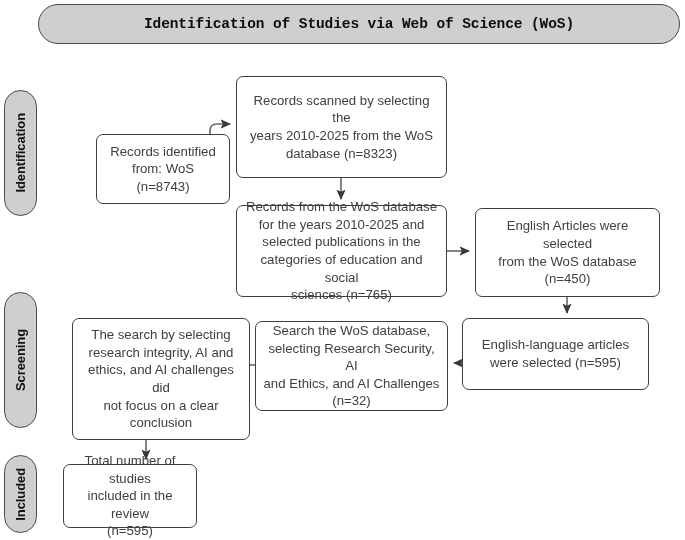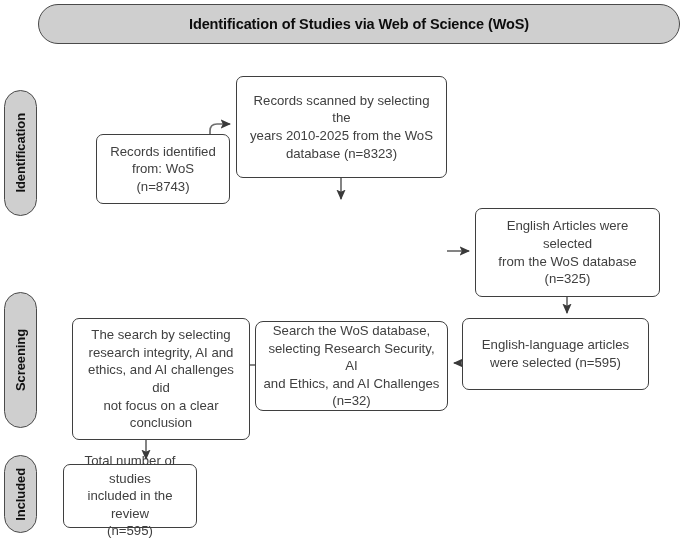--- a/index.html
+++ b/index.html
@@ -30,20 +30,21 @@
     background: #cfcfcf;
     border: 1.3px solid #4a4a4a;
     border-radius: 21px;
     display: flex;
     align-items: center;
     justify-content: center;
     color: #0d0d0d;
     font-size: 14.5px;
     font-weight: bold;
     letter-spacing: -0.1px;
+    font-family: Liberation Mono, monospace;
   }
 
   
   .stage-pill {
     position: absolute;
     left: 4px;
     width: 33px;
     box-sizing: border-box;
     background: #cfcfcf;
     border: 1.3px solid #4a4a4a;
@@ -81,21 +82,21 @@
     line-height: 1.33;
     padding: 4px 7px;
     white-space: pre-line;
   }
 
   #node-records-identified { left: 57px;  top: 134px; width: 134px; height: 70px; margin-left: 39px; }
   #node-records-scanned    { left: 236px; top: 76px;  width: 211px; height: 102px; }
   #node-records-filtered   { left: 236px; top: 205px; width: 211px; height: 92px; }
   #node-english-articles   { left: 475px; top: 208px; width: 185px; height: 89px; }
   #node-english-language   { left: 462px; top: 318px; width: 187px; height: 72px; }
-  #node-search-wos         { left: 255px; top: 321px; width: 193px; height: 90px; border-radius: 8px; }
+  #node-search-wos         { left: 255px; top: 321px; width: 193px; height: 90px; }
   #node-no-conclusion      { left: 57px;  top: 318px; width: 178px; height: 122px; margin-left: 15px; }
   #node-total-included     { left: 63px;  top: 464px; width: 134px; height: 64px; }
 
   
   #connectors {
     position: absolute;
     left: 0;
     top: 0;
     width: 685px;
     height: 540px;
@@ -143,24 +144,29 @@
     <path d="M 146 416 L 146 459" fill="none" stroke="#6e6e6e" stroke-width="1.7" marker-end="url(#arrow-end)"></path>
   </svg>
 
   <div class="node" id="node-records-identified">Records  identified
 from: WoS (n=8743)</div>
 
   <div class="node" id="node-records-scanned">Records scanned by selecting the
 years 2010-2025 from the WoS
 database (n=8323)</div>
 
+  <div class="node" id="node-records-filtered">Records from the WoS database
+for the years 2010-2025 and
+selected publications in the
+categories of education and social
+sciences (n=765)</div>
 
   <div class="node" id="node-english-articles">English Articles were selected
 from the WoS database
-(n=325)</div>
+(n=450)</div>
 
   <div class="node" id="node-english-language">English-language articles
 were selected (n=595)</div>
 
   <div class="node" id="node-search-wos">Search the WoS database,
 selecting Research Security, AI
 and Ethics, and AI Challenges
 (n=32)</div>
 
   <div class="node" id="node-no-conclusion">The search by selecting

